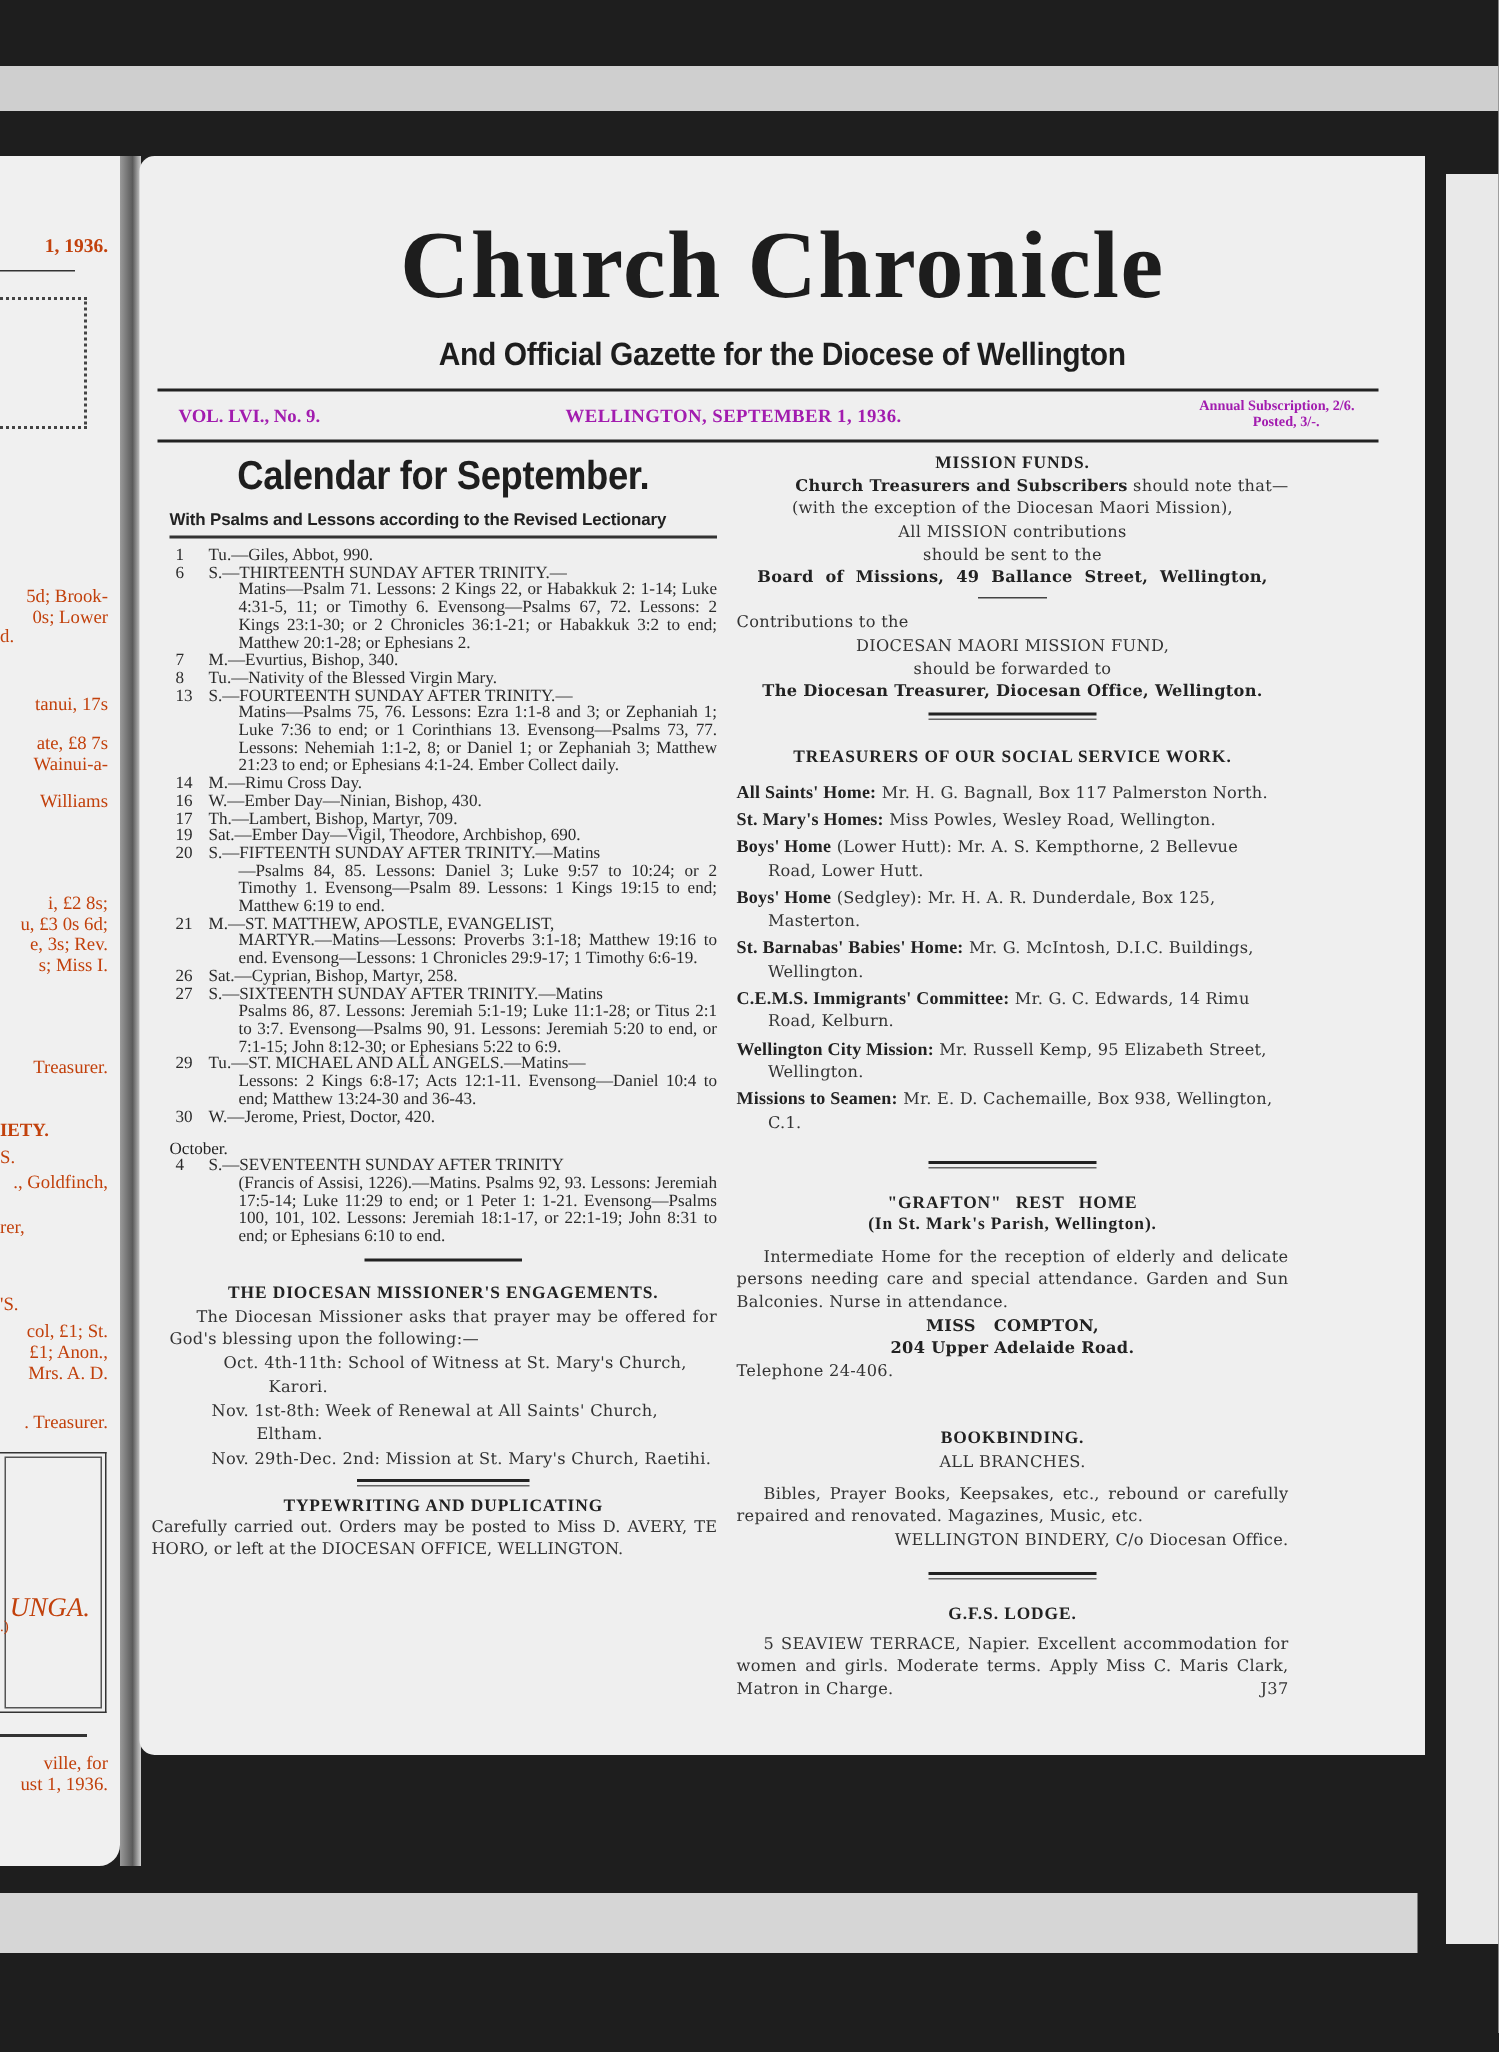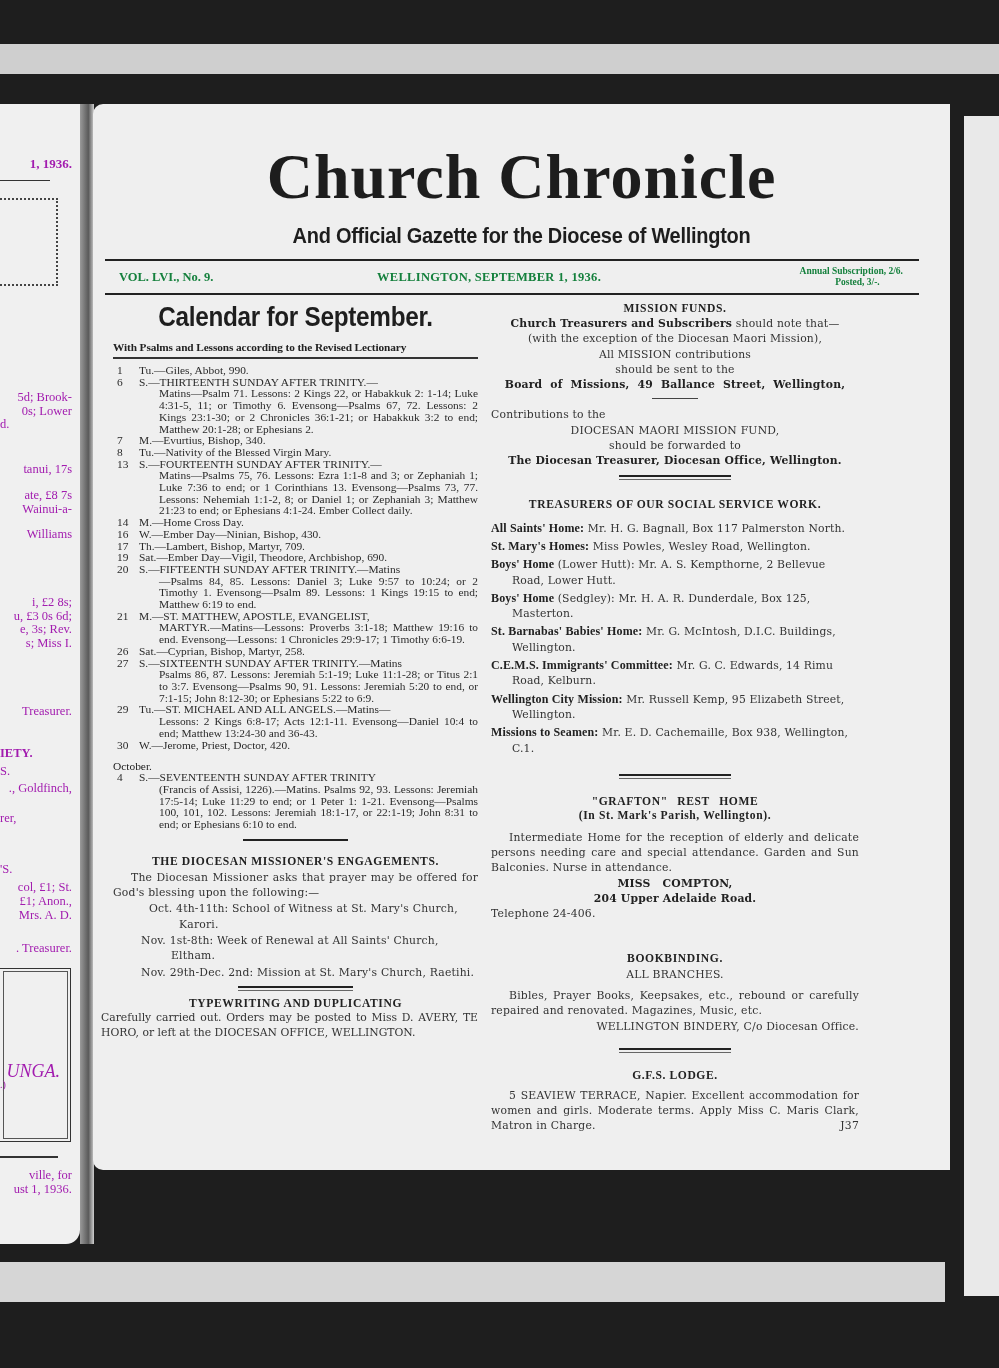--- a/index.html
+++ b/index.html
@@ -19,21 +19,21 @@
   
   .left-page {
     position:absolute; left:0; top:104px; width:80px; height:1140px;
     background:#f0f0f0; overflow:hidden;
     border-bottom-right-radius:14px;
   }
   .left-gutter {
     position:absolute; left:80px; top:104px; width:14px; height:1140px;
     background:linear-gradient(to right,#9a9a9a,#5a5a5a 60%,#cfcfcf);
   }
-  .lp-line { position:absolute; right:8px; white-space:nowrap; font-size:12.5px; color:#a21caf; font-family:"Liberation Serif", serif; }
+  .lp-line { position:absolute; right:8px; white-space:nowrap; font-size:12.5px; color:#c2410c; font-family:"Liberation Serif", serif; }
   .lp-bold { font-weight:bold; }
   .lp-rule { position:absolute; left:0; width:50px; height:1px; background:#333; }
   .lp-dotbox { position:absolute; left:0; width:56px; border-top:2px dotted #444; border-right:2px dotted #444; border-bottom:2px dotted #444; }
   .lp-box { position:absolute; left:0; width:70px; border:1.5px solid #333; border-left:none; outline:1px solid #555; outline-offset:-4px; }
 
   
   .page {
     position:absolute; left:93px; top:104px; width:857px; height:1066px;
     background:#efefef;
     border-top-left-radius:10px; border-bottom-left-radius:10px;
@@ -45,35 +45,35 @@
   }
   .masthead-sub {
     position:absolute; left:0; width:857px; top:120px; text-align:center;
     font-family:"Liberation Sans", sans-serif; font-weight:bold;
     font-size:21.5px; color:#1d1d1d; letter-spacing:-0.3px;
     transform:scaleX(0.93);
   }
   .rule-thick { position:absolute; height:2px; background:#222; }
   .dateline {
     position:absolute; top:162px; left:26px; width:784px; height:26px;
-    font-size:12.5px; font-family:"Liberation Serif", serif; font-weight:bold; color:#15803d;
+    font-size:12.5px; font-family:"Liberation Serif", serif; font-weight:bold; color:#a21caf;
   }
   .dateline .vol { position:absolute; left:0; top:4px; }
   .dateline .date { position:absolute; left:258px; top:4px; letter-spacing:0.3px; }
   .dateline .sub { position:absolute; right:0; top:0; font-size:9.5px; line-height:11px; text-align:left; }
 
   
   .col-left { position:absolute; left:20px; top:190px; width:365px; }
   .cal-title {
     text-align:center; font-family:"Liberation Sans", sans-serif; font-weight:bold;
     font-size:27px; margin-top:8px; letter-spacing:-0.3px; color:#1e1e1e;
     transform:scaleX(0.9);
   }
   .cal-sub {
-    font-family:Liberation Serif, serif; font-weight:bold; font-size:11.3px;
+    font-family:Liberation Sans, sans-serif; font-weight:bold; font-size:11.3px;
     margin-top:8px; padding-bottom:4px; border-bottom:2px solid #333; white-space:nowrap;
     letter-spacing:-0.1px;
   }
   .cal-list { margin-top:6px; font-size:11.4px; line-height:11.7px; color:#2a2a2a; }
   .cal-entry { display:flex; margin:0; }
   .cal-day { width:18px; flex:none; text-align:left; padding-left:4px; }
   .cal-text { flex:1; text-align:justify; padding-left:4px; }
   .cal-text .head { }
   .cal-text .rest { display:block; padding-left:20px; text-align:justify; }
   .cal-month { margin-top:9px; font-size:11.4px; }
@@ -198,21 +198,21 @@
         <div class="cal-entry">
     <span class="cal-day">13</span>
     <span class="cal-text">
       <span class="head">S.—FOURTEENTH SUNDAY AFTER TRINITY.—</span>
       <span class="rest">Matins—Psalms 75, 76. Lessons: Ezra 1:1-8 and 3; or Zephaniah 1; Luke 7:36 to end; or 1 Corinthians 13. Evensong—Psalms 73, 77. Lessons: Nehemiah 1:1-2, 8; or Daniel 1; or Zephaniah 3; Matthew 21:23 to end; or Ephesians 4:1-24. Ember Collect daily.</span>
     </span>
   </div>
         <div class="cal-entry">
     <span class="cal-day">14</span>
     <span class="cal-text">
-      <span class="head">M.—Home Cross Day.</span>
+      <span class="head">M.—Rimu Cross Day.</span>
       
     </span>
   </div>
         <div class="cal-entry">
     <span class="cal-day">16</span>
     <span class="cal-text">
       <span class="head">W.—Ember Day—Ninian, Bishop, 430.</span>
       
     </span>
   </div>
@@ -300,21 +300,21 @@
 
     <div style="margin-top:6px;margin-left:-12px;">
       <div class="sec-head" style="margin-left:12px;">TYPEWRITING AND DUPLICATING</div>
       <div class="tw-body">Carefully carried out. Orders may be posted to Miss D. AVERY, TE HORO, or left at the DIOCESAN OFFICE, WELLINGTON.</div>
     </div>
   </div>
 
   <div class="col-right">
     <div>
       <div class="sec-head">MISSION FUNDS.</div>
-      <div class="para center" style="margin-top:1px;">
+      <div class="para center" style="margin-top:1px;text-align:right;">
         <span class="b">Church Treasurers and Subscribers</span><span> should note that—</span>
       </div>
       <div class="para center">(with the exception of the Diocesan Maori Mission),</div>
       <div class="para center">All MISSION contributions</div>
       <div class="para center">should be sent to the</div>
       <div class="para center b" style="word-spacing:4px;">Board of Missions, 49 Ballance Street, Wellington,</div>
       <div class="small-rule"></div>
       <div class="para">Contributions to the</div>
       <div class="para center">DIOCESAN MAORI MISSION FUND,</div>
       <div class="para center">should be forwarded to</div>

